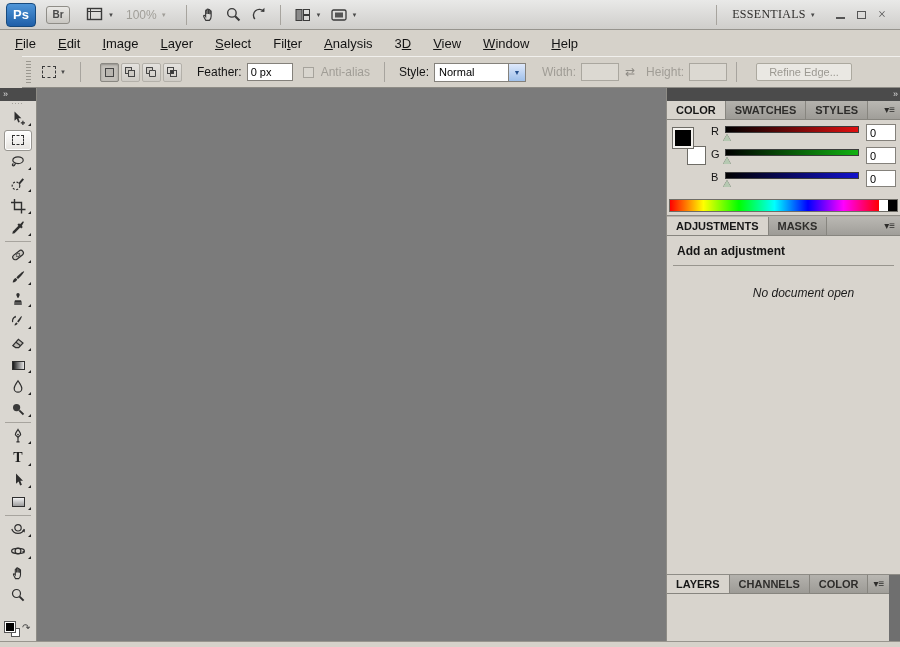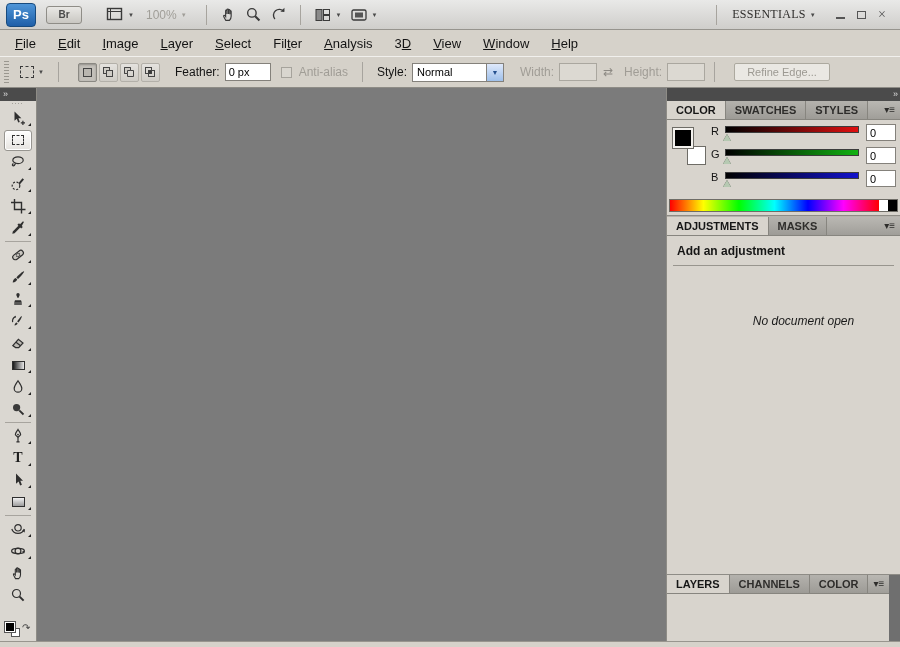--- a/index.html
+++ b/index.html
@@ -3,40 +3,40 @@
 <meta charset="utf-8">
 <style>
   html,body{margin:0;padding:0;background:#b9b6b0;font-family:"Liberation Sans",sans-serif;}
   *{box-sizing:border-box;}
   #win{width:900px;height:647px;background:#d6d2ca;overflow:hidden;display:flex;flex-direction:column;}
 
   
   .appbar{height:30px;flex:0 0 30px;display:flex;align-items:center;background:linear-gradient(#e9e9e8,#cfcecb);border-bottom:1px solid #96948e;padding:0 6px;}
   .ps-logo{width:30px;height:24px;border-radius:4px;background:linear-gradient(#4e95d8,#1f5fa8);border:1px solid #174a7e;color:#fff;font-weight:bold;font-size:13px;display:flex;align-items:center;justify-content:center;margin-right:10px;}
   .chrome-btn{height:20px;display:flex;align-items:center;padding:0 4px;border-radius:3px;color:#3a3a3a;}
-  .br-btn{width:36px;height:18px;border:1px solid #8f8d87;border-radius:3px;background:linear-gradient(#e9e8e5,#c9c7c2);font-size:10px;font-weight:bold;color:#4a4a4a;display:flex;align-items:center;justify-content:center;margin-right:20px;}
+  .br-btn{width:24px;height:18px;border:1px solid #8f8d87;border-radius:3px;background:linear-gradient(#e9e8e5,#c9c7c2);font-size:10px;font-weight:bold;color:#4a4a4a;display:flex;align-items:center;justify-content:center;margin-right:12px;}
   .dd-arrow{font-size:6px;color:#4a4a4a;margin-left:4px;}
   .dd-arrow.dim{color:#a09e98;}
   .zoom-display{font-size:12px;color:#a09e98;margin:0 10px 0 8px;display:flex;align-items:center;}
   .vsep{width:1px;height:20px;background:#a7a49e;margin:0 9px;}
   .appbar svg{display:block;}
   .appbar .right{margin-left:auto;display:flex;align-items:center;font-family:Liberation Serif, serif;}
   .workspace{font-size:12px;color:#2e2d2b;display:flex;align-items:center;letter-spacing:.3px;padding:0 6px;}
   .winctl{display:flex;align-items:center;gap:12px;margin:0 8px 0 14px;}
   .winctl .min{width:9px;height:8px;border-bottom:2px solid #555;}
   .winctl .max{width:9px;height:8px;border:1.5px solid #555;}
   .winctl .close{font-size:14px;color:#555;line-height:8px;}
 
   
   .menubar{height:26px;flex:0 0 26px;display:flex;align-items:center;background:#d6d2ca;padding-left:4px;}
   .mi{font-size:13px;color:#141414;padding:3px 8px;margin:0 3px;cursor:default;}
   .mn{text-decoration:underline;}
 
   
-  .optionsbar{height:32px;flex:0 0 32px;display:flex;align-items:center;background:#d5d1c9;border-top:1px solid #f1f0ed;border-bottom:1px solid #8e8c86;padding:0 4px;}
+  .optionsbar{height:32px;flex:0 0 32px;display:flex;align-items:center;background:#d5d1c9;border-top:1px solid #f1f0ed;border-bottom:1px solid #8e8c86;padding:0 4px;margin-left:22px;}
   .grip{width:5px;height:22px;margin-right:6px;background:repeating-linear-gradient(180deg,#9a978f 0 1px,transparent 1px 3px);}
   .preset-btn{display:flex;align-items:center;padding:2px 4px;border:1px solid transparent;}
   .mq-mini{width:14px;height:12px;border:1px dashed #3a3a3a;}
   .mode-group{display:flex;gap:2px;margin:0 10px;}
   .mode-btn{width:19px;height:19px;border:1px solid #b3b0a9;border-radius:2px;background:linear-gradient(#e4e2de,#cfccc6);display:flex;align-items:center;justify-content:center;}
   .mode-btn.pressed{background:#c3c0ba;border-color:#8a8882;box-shadow:inset 0 1px 2px rgba(0,0,0,.25);}
   .mode-btn svg{display:block;}
   .opt-label{font-size:12px;color:#141414;margin:0 5px;}
   .opt-label.dim{color:#a09d96;}
   .txt-input{width:46px;height:18px;border:1px solid #84817b;background:#fff;font-size:11px;font-family:"Liberation Sans",sans-serif;padding:0 3px;}
@@ -100,21 +100,21 @@
   .spectrum{display:flex;height:13px;margin:2px 2px 3px 2px;border:1px solid #6e6c66;}
   .spec-grad{flex:1;background:linear-gradient(90deg,#f00 0%,#ff0 16%,#0f0 33%,#0ff 50%,#00f 66%,#f0f 83%,#f00 100%);}
   .spec-white{width:9px;background:#fff;}
   .spec-black{width:9px;background:#000;}
 
   .dockgap{height:2px;background:#b5b2ac;border-top:1px solid #8e8c86;}
 
   .adjustpanel{flex:1 1 auto;display:flex;flex-direction:column;min-height:0;}
   .adj-heading{font-size:12px;font-weight:bold;color:#161616;padding:8px 10px 7px;}
   .adj-divider{border-top:1px solid #98958e;margin:0 6px;}
-  .adj-empty{font-size:12px;font-style:italic;color:#1a1a1a;text-align:center;margin-top:48px;padding-left:40px;}
+  .adj-empty{font-size:12px;font-style:italic;color:#1a1a1a;text-align:center;margin-top:20px;padding-left:40px;}
 
   .layerspanel{flex:0 0 67px;display:flex;flex-direction:row;border-top:1px solid #8e8c86;}
   .layersbody{flex:1;background:#6f6f6f;}
 
   
   .bottomstrip{height:6px;flex:0 0 6px;background:#d6d2ca;border-top:1px solid #98958e;}
 </style>
 </head>
 <body>
 

